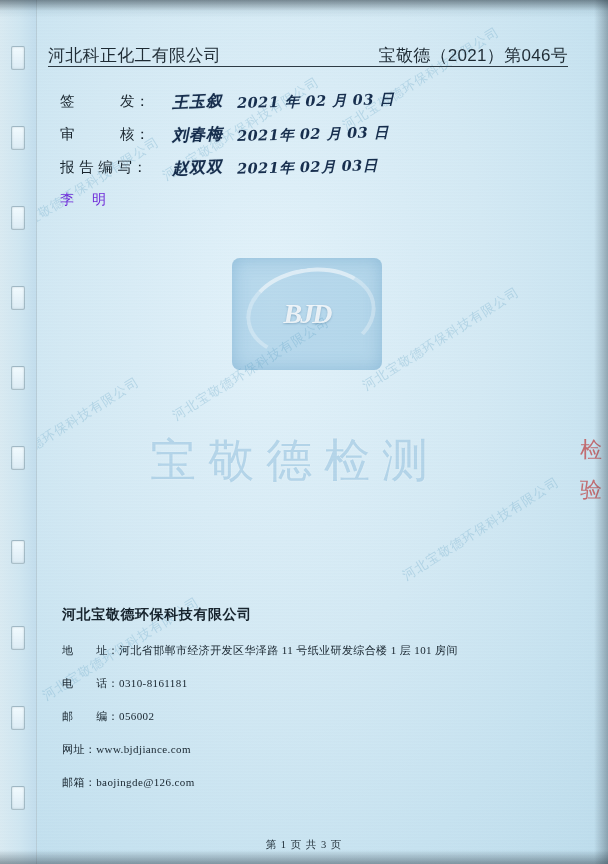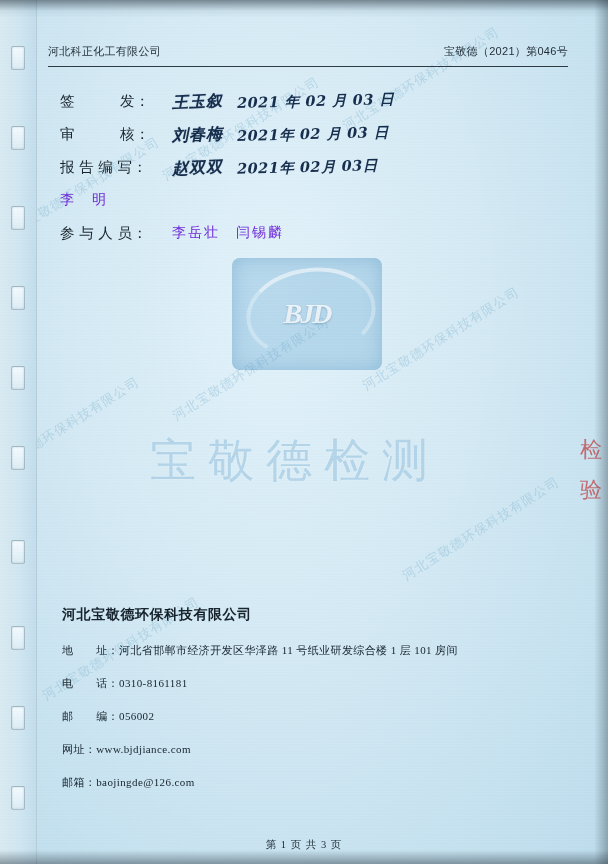--- a/index.html
+++ b/index.html
@@ -81,21 +81,21 @@
   }
   .header-rule {
     position: absolute;
     left: 48px; top: 66px;
     width: 520px;
     height: 1px;
     background: #2c3a44;
   }
   .hdr-left, .hdr-right {
     font-family: "Liberation Sans", sans-serif;
-    font-size: 11px;
+    font-size: 17px;
     letter-spacing: .3px;
     white-space: nowrap;
   }
 
   
   .sig-block {
     position: absolute;
     left: 60px;
     top: 92px;
     width: 480px;
@@ -294,24 +294,20 @@
       <span class="hw-date">2021年 02 月 03 日</span>
     </div>
     <div class="sig-row">
       <span class="sig-label w-rep">报 告 编 写：</span>
       <span class="handwrite">赵双双</span>
       <span class="hw-date">2021年 02月 03日</span>
     </div>
     <div class="sig-row">
       <span class="printed-name">李　明</span>
     </div>
-    <div class="sig-row">
-      <span class="sig-label w-rep">参 与 人 员：</span>
-      <span class="printed-name">李岳壮　闫锡麟</span>
-    </div>
   </div>
 
   <div class="contact">
     <div class="contact-title">河北宝敬德环保科技有限公司</div>
     <div class="contact-line">
       <span class="lbl">地　　址：</span><span>河北省邯郸市经济开发区华泽路 11 号纸业研发综合楼 1 层 101 房间</span>
     </div>
     <div class="contact-line">
       <span class="lbl">电　　话：</span><span>0310-8161181</span>
     </div>

